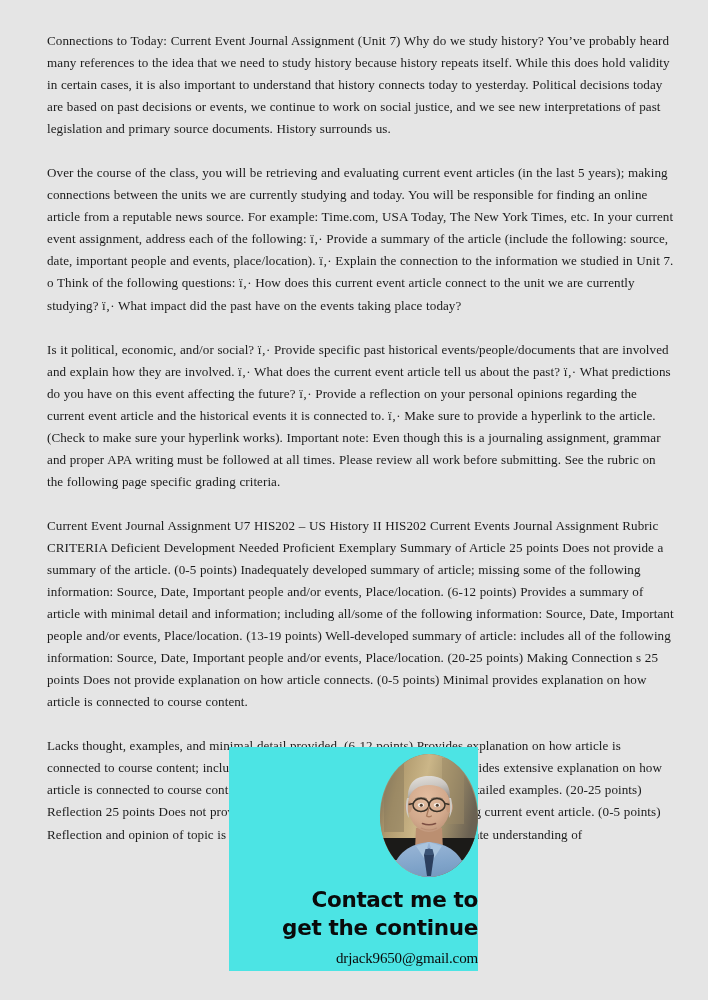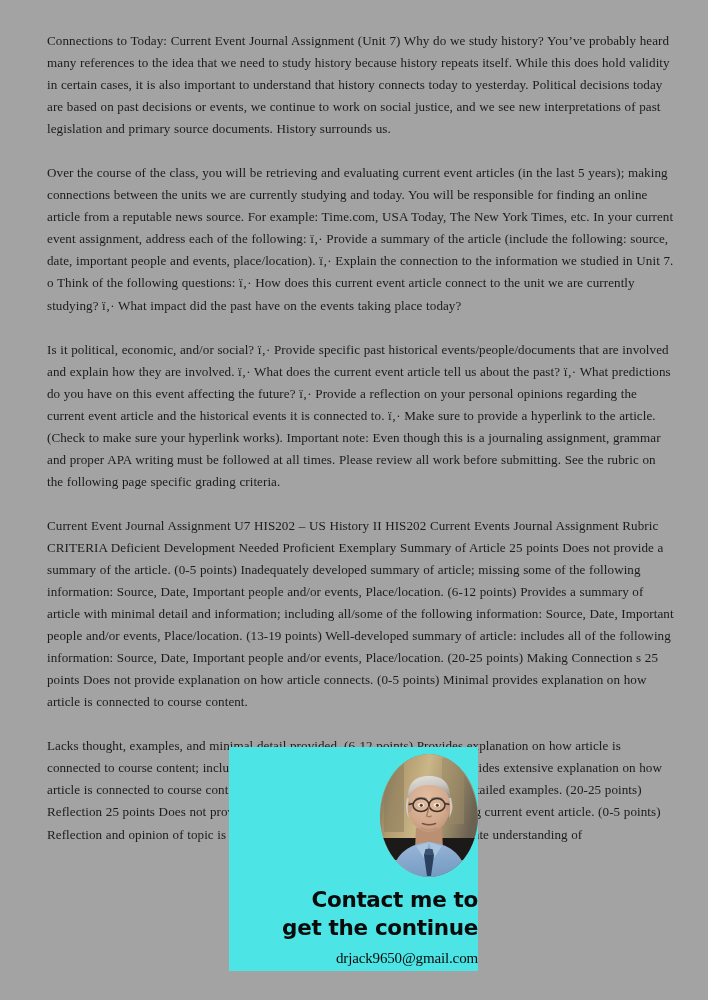--- a/index.html
+++ b/index.html
@@ -13,21 +13,21 @@
     height: 1000px;
     font-family: "Liberation Serif", "DejaVu Serif", serif;
     color: #1a1a1a;
     overflow: hidden;
     position: relative;
   }
   #page {
     position: relative;
     width: 708px;
     height: 1000px;
-    background: #a3a3a3;
+    background: #e5e5e5;
     box-sizing: border-box;
   }
   #doc-body {
     position: absolute;
     left: 47px;
     top: 30px;
     width: 628px;
   }
   p.para {
     margin: 0 0 22px 0;

